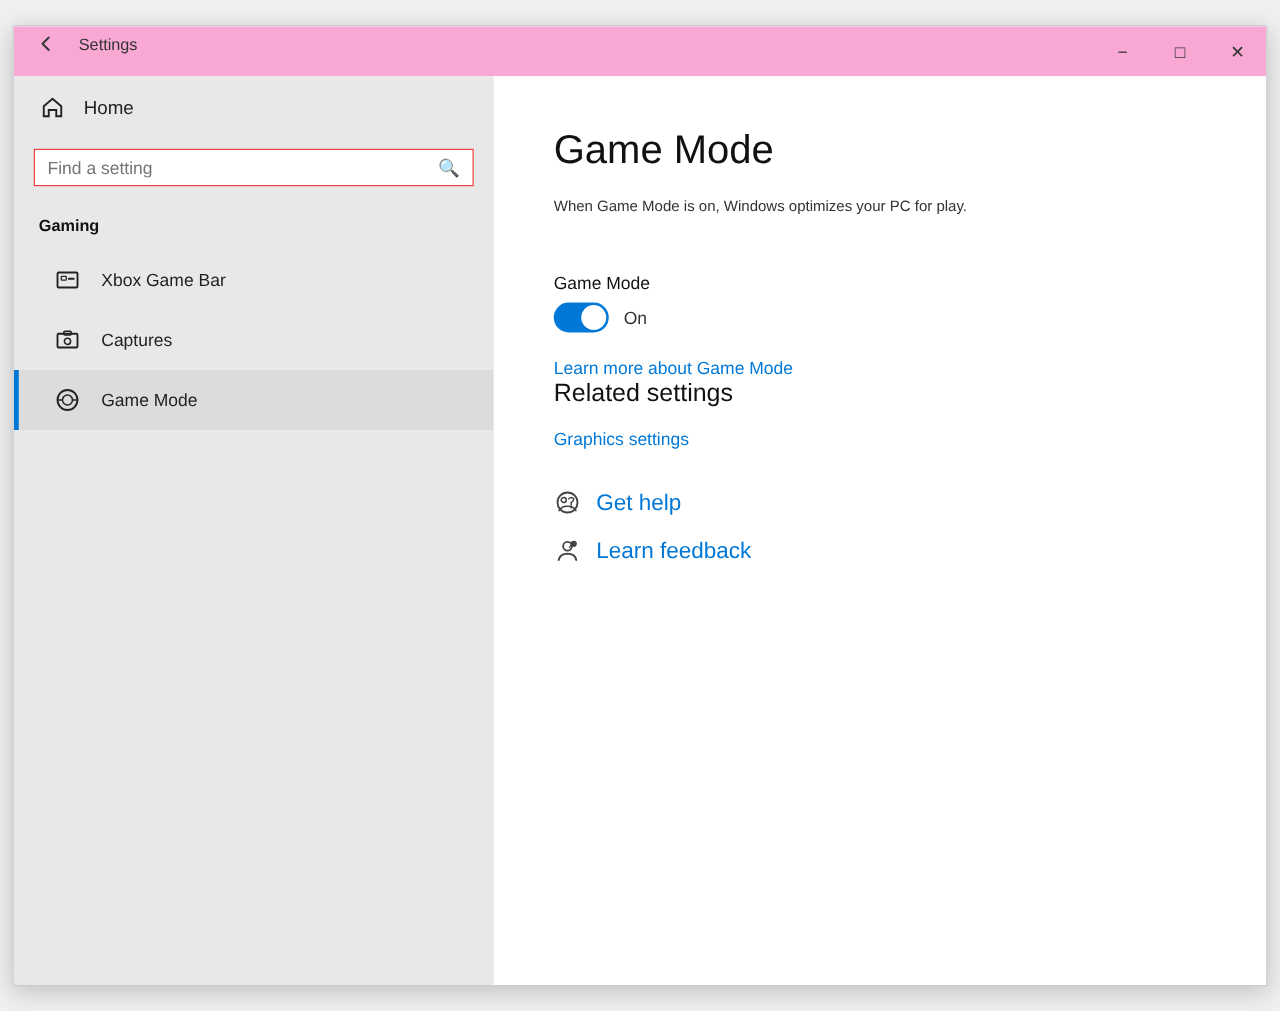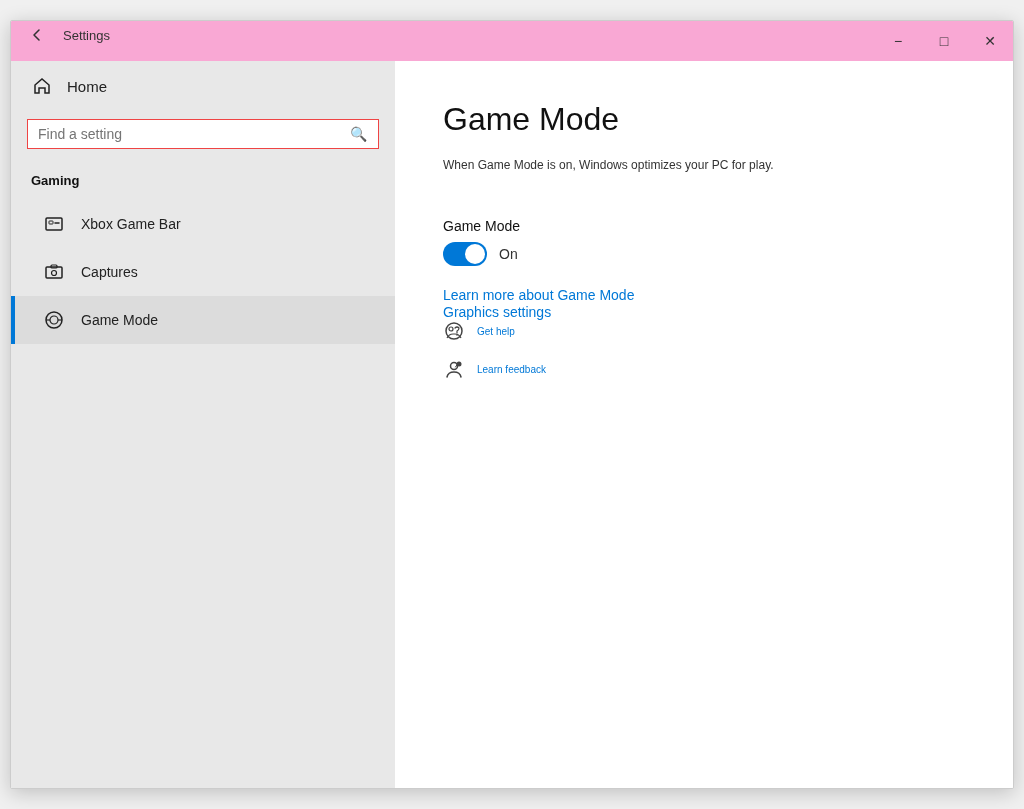--- a/index.html
+++ b/index.html
@@ -218,31 +218,32 @@
       font-weight: 300;
       color: #111;
       margin-bottom: 16px;
     }
     .related-link {
       color: #0078d7;
       font-size: 14px;
       text-decoration: none;
       cursor: pointer;
       display: block;
+      margin-bottom: 32px;
     }
     .help-item {
       display: flex;
       align-items: center;
       gap: 12px;
       margin-bottom: 16px;
       cursor: pointer;
     }
     .help-item-label {
       color: #0078d7;
-      font-size: 10px;
+      font-size: 18px;
       text-decoration: none;
     }
     .help-icon {
       width: 22px;
       height: 22px;
       display: flex;
       align-items: center;
       justify-content: center;
       color: #444;
     }
@@ -330,20 +331,21 @@
 
       <div class="setting-label">Game Mode</div>
 
       <div class="toggle-row">
         <div class="toggle"></div>
         <span class="toggle-label">On</span>
       </div>
 
       <a class="link">Learn more about Game Mode</a>
 
+      <h2 class="related-title">Related settings</h2>
 
       <a class="related-link">Graphics settings</a>
 
       <div class="help-item">
         <div class="help-icon">
           <svg width="20" height="20" viewBox="0 0 20 20" fill="none">
             <circle cx="10" cy="10" r="8" stroke="#444" stroke-width="1.5"></circle>
             <circle cx="7" cy="8" r="2" stroke="#444" stroke-width="1.2"></circle>
             <path d="M3 17 Q5 13 9 13 L11 13 Q15 13 17 17" stroke="#444" stroke-width="1.2" fill="none"></path>
             <path d="M11 7 Q13 5 15 7 Q15 9 13 10 L13 12" stroke="#444" stroke-width="1.2" fill="none" stroke-linecap="round"></path>

